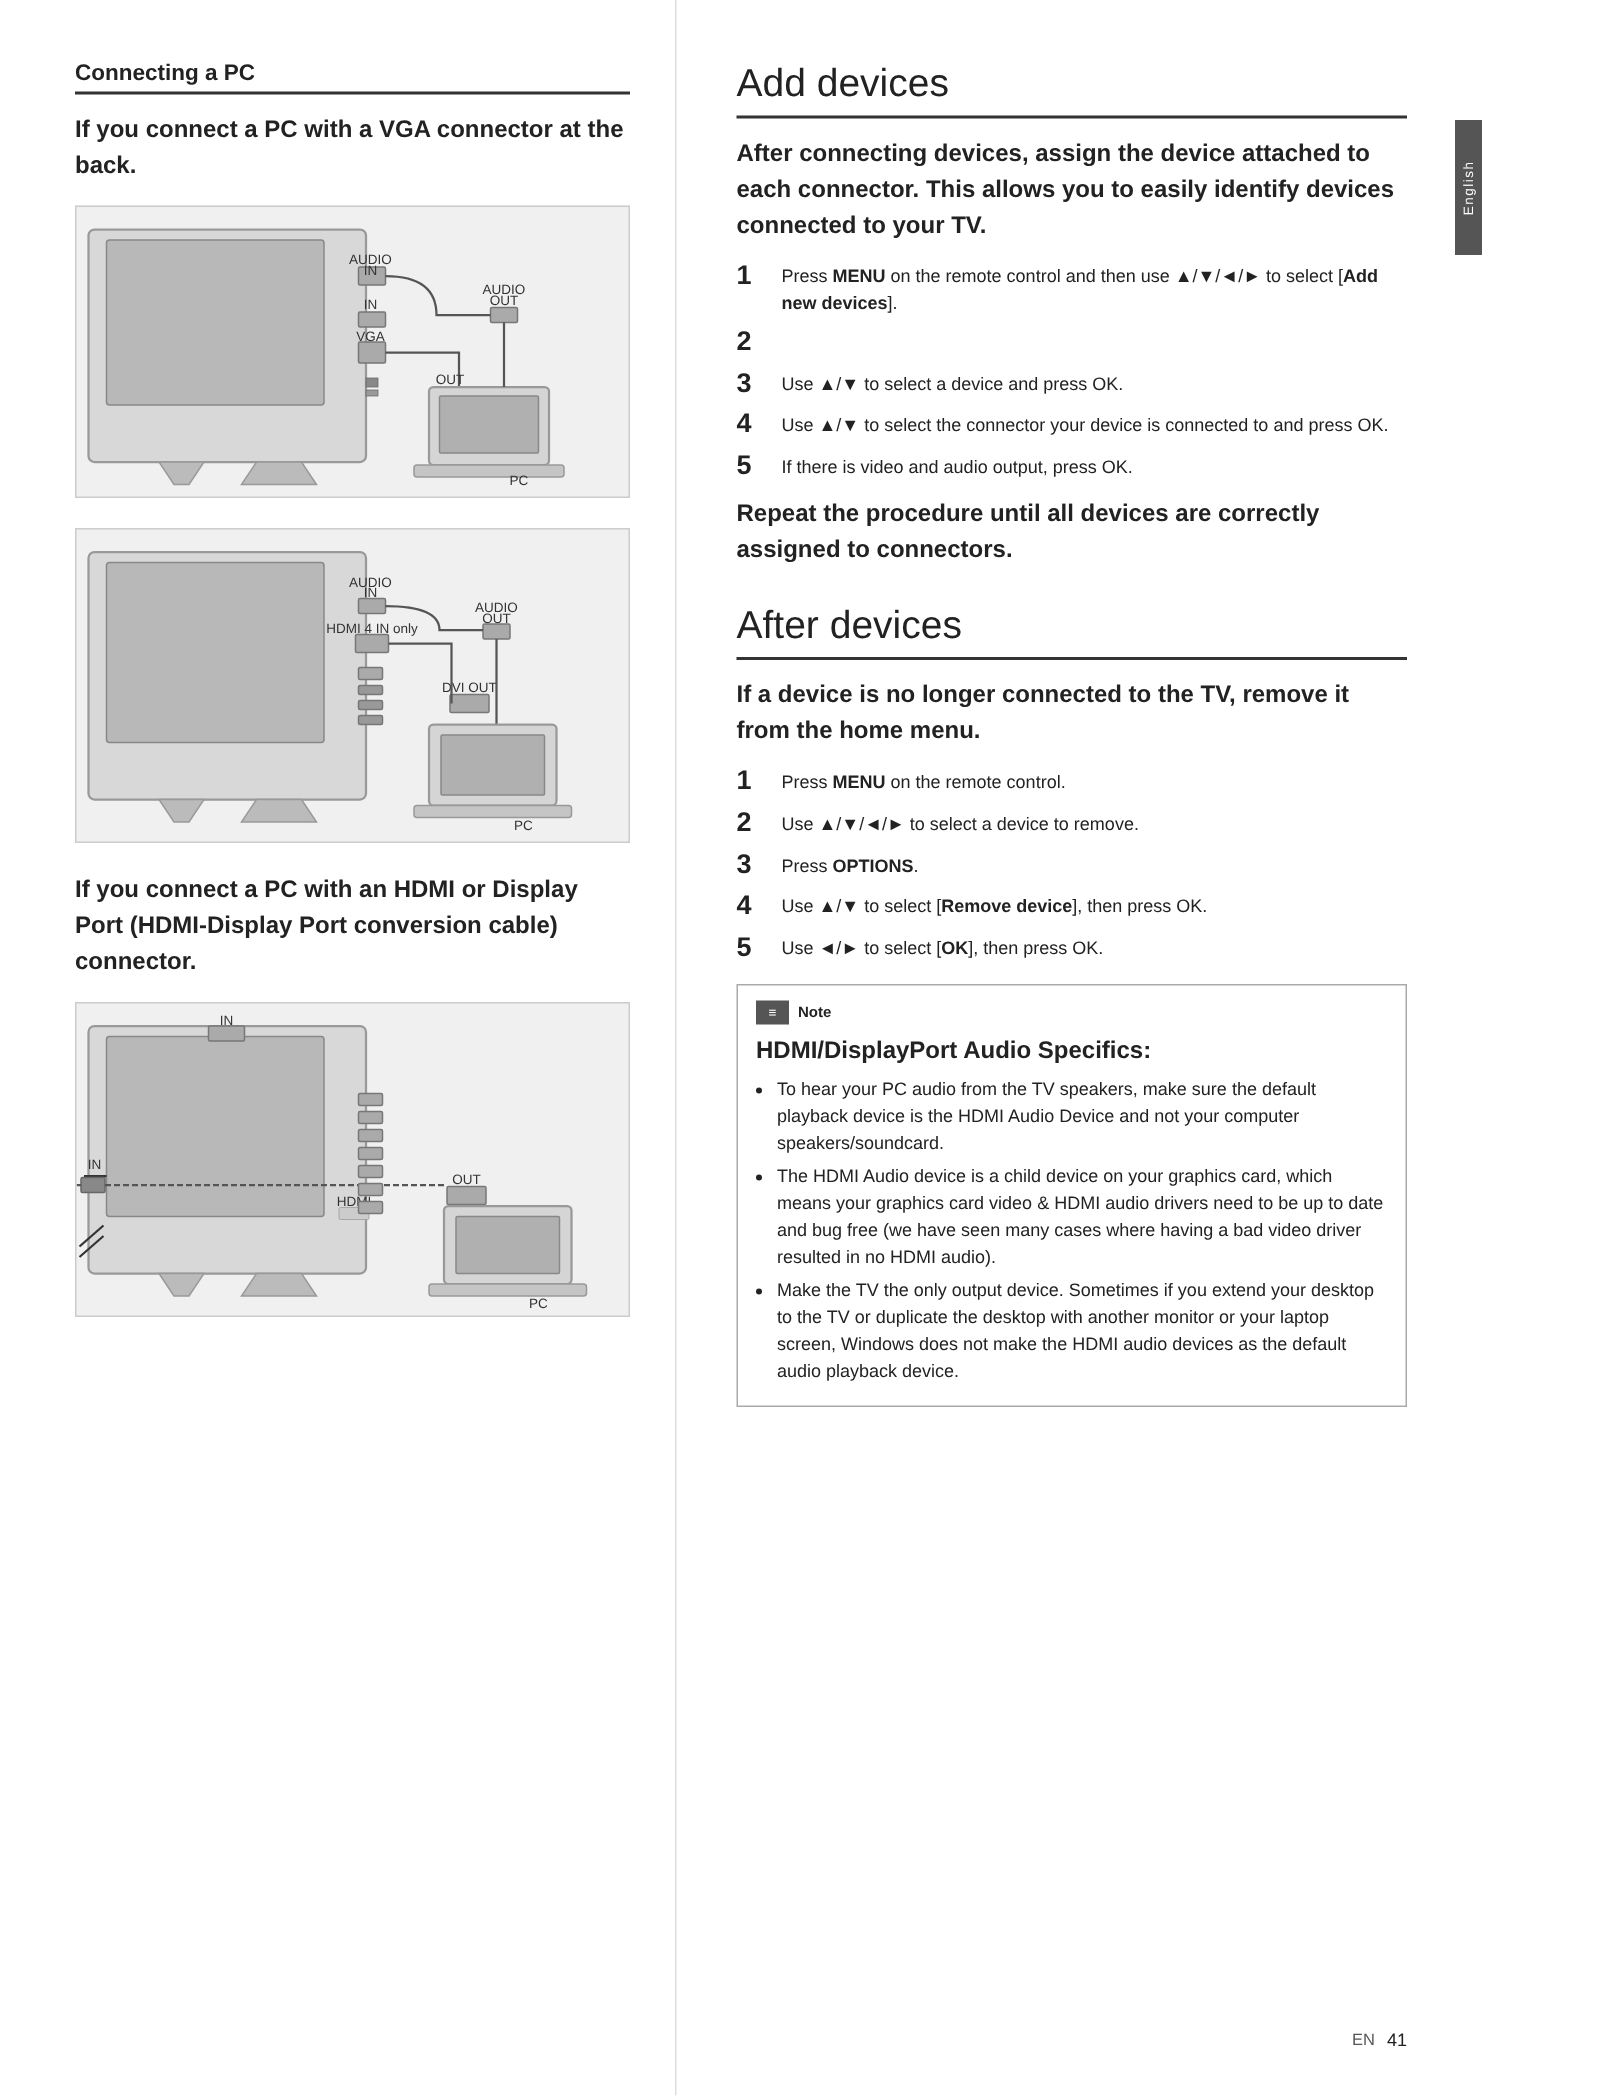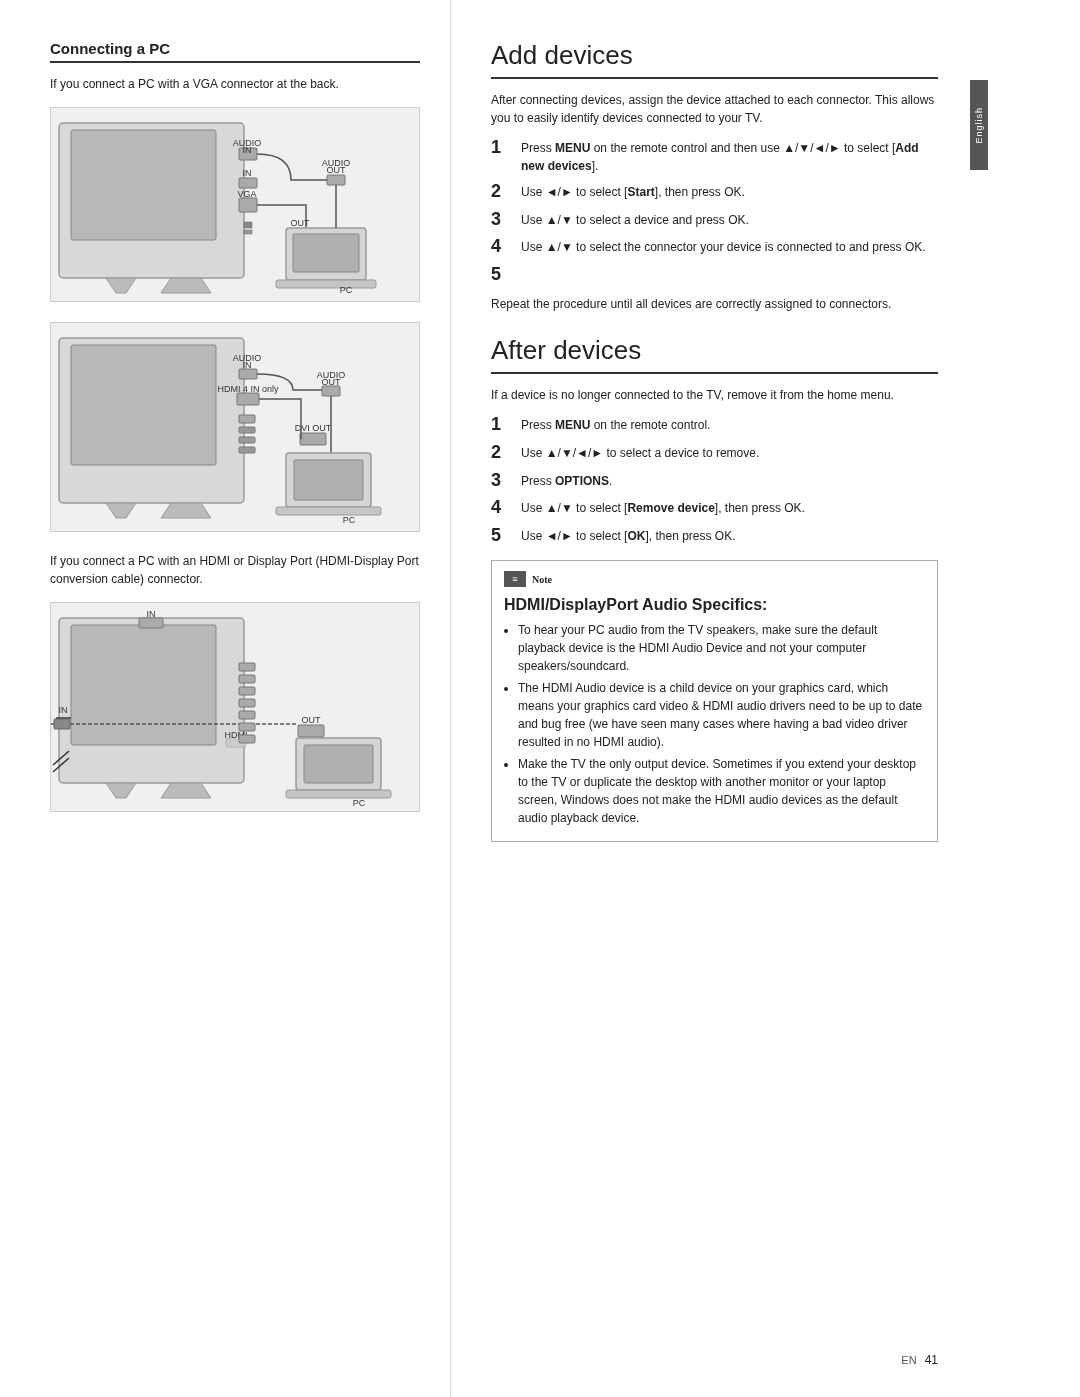--- a/index.html
+++ b/index.html
@@ -64,23 +64,24 @@
     .section-title-large {
       font-size: 26px;
       font-weight: normal;
       border-bottom: 2px solid #333;
       padding-bottom: 6px;
       margin-bottom: 12px;
     }
 
     
     .body-text {
-      font-size: 12px;
+      font-size: 16px;
       line-height: 1.5;
       margin-bottom: 10px;
+      font-weight: bold;
     }
 
     
     .steps-list {
       list-style: none;
       margin-bottom: 10px;
     }
     .steps-list li {
       display: flex;
       align-items: flex-start;
@@ -139,21 +140,20 @@
       color: #fff;
       font-size: 9px;
       display: flex;
       align-items: center;
       justify-content: center;
       font-weight: bold;
     }
     .note-title {
       font-weight: bold;
       font-size: 10px;
-      font-family: Liberation Serif, serif;
     }
     .note-subtitle {
       font-weight: bold;
       font-size: 16px;
       margin-bottom: 4px;
     }
     .note-body {
       font-size: 12px;
       line-height: 1.5;
     }
@@ -347,32 +347,32 @@
 
     <p class="body-text">After connecting devices, assign the device attached to each connector. This allows you to easily identify devices connected to your TV.</p>
 
     <ol class="steps-list">
       <li>
         <span class="step-num">1</span>
         <span class="step-text">Press <strong>MENU</strong> on the remote control and then use ▲/▼/◄/► to select [<strong>Add new devices</strong>].</span>
       </li>
       <li>
         <span class="step-num">2</span>
-        <span class="step-text">Use ◄/► to select [<strong>Start</strong>], then press OK.</span>
       </li>
       <li>
         <span class="step-num">3</span>
         <span class="step-text">Use ▲/▼ to select a device and press OK.</span>
       </li>
       <li>
         <span class="step-num">4</span>
         <span class="step-text">Use ▲/▼ to select the connector your device is connected to and press OK.</span>
       </li>
       <li>
         <span class="step-num">5</span>
+        <span class="step-text">If there is video and audio output, press OK.</span>
       </li>
     </ol>
 
     <p class="body-text">Repeat the procedure until all devices are correctly assigned to connectors.</p>
 
     <div class="section-title-large" style="margin-top:22px;">After devices</div>
 
     <p class="body-text">If a device is no longer connected to the TV, remove it from the home menu.</p>
 
     <ol class="steps-list">

